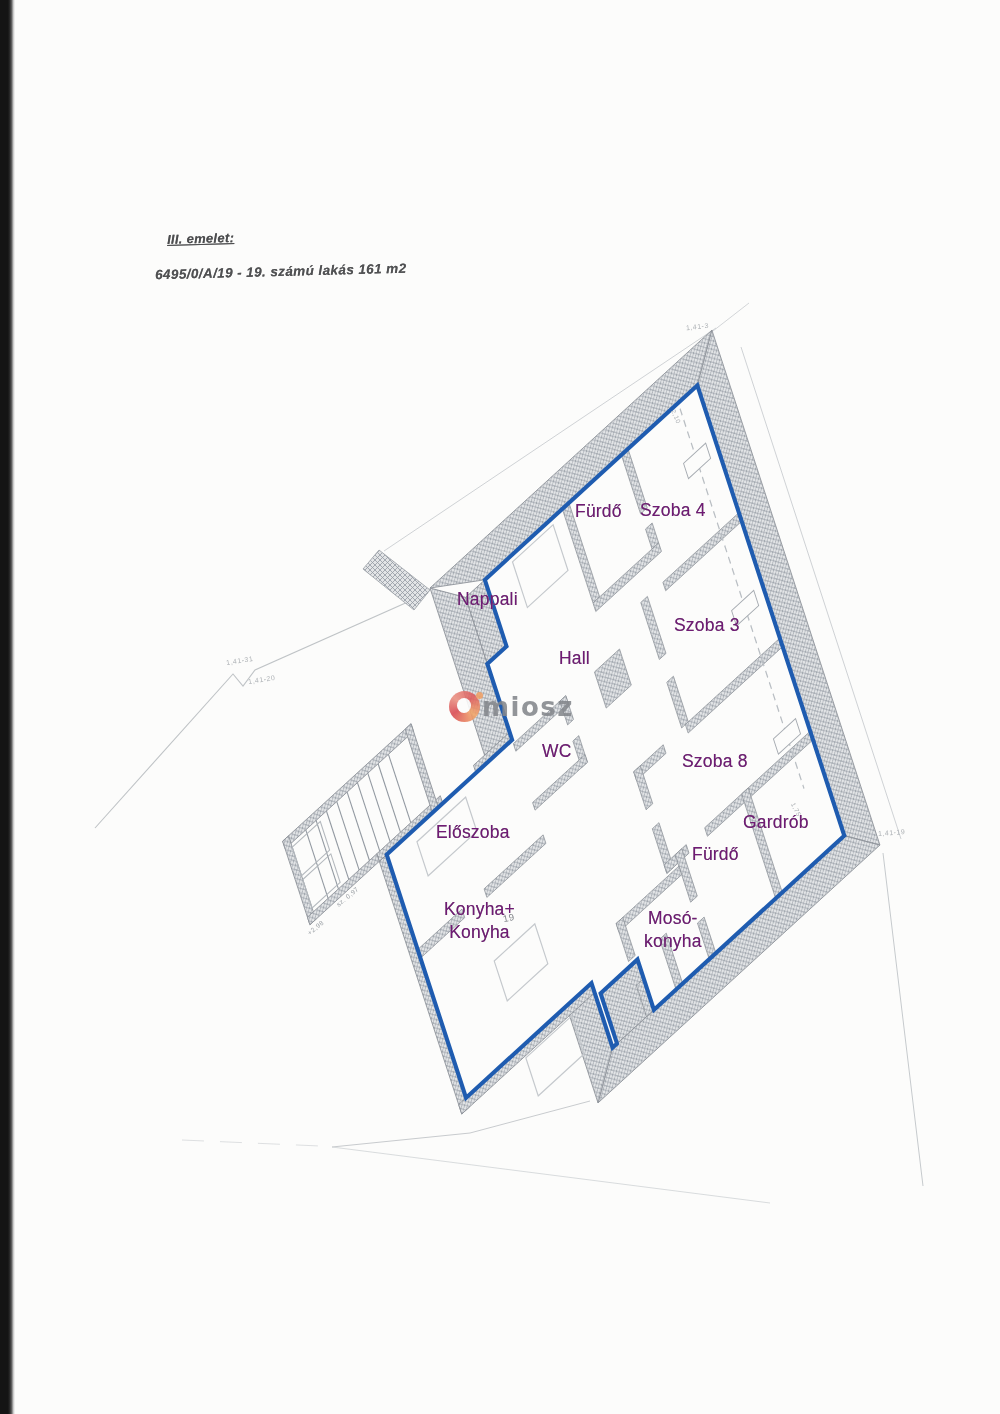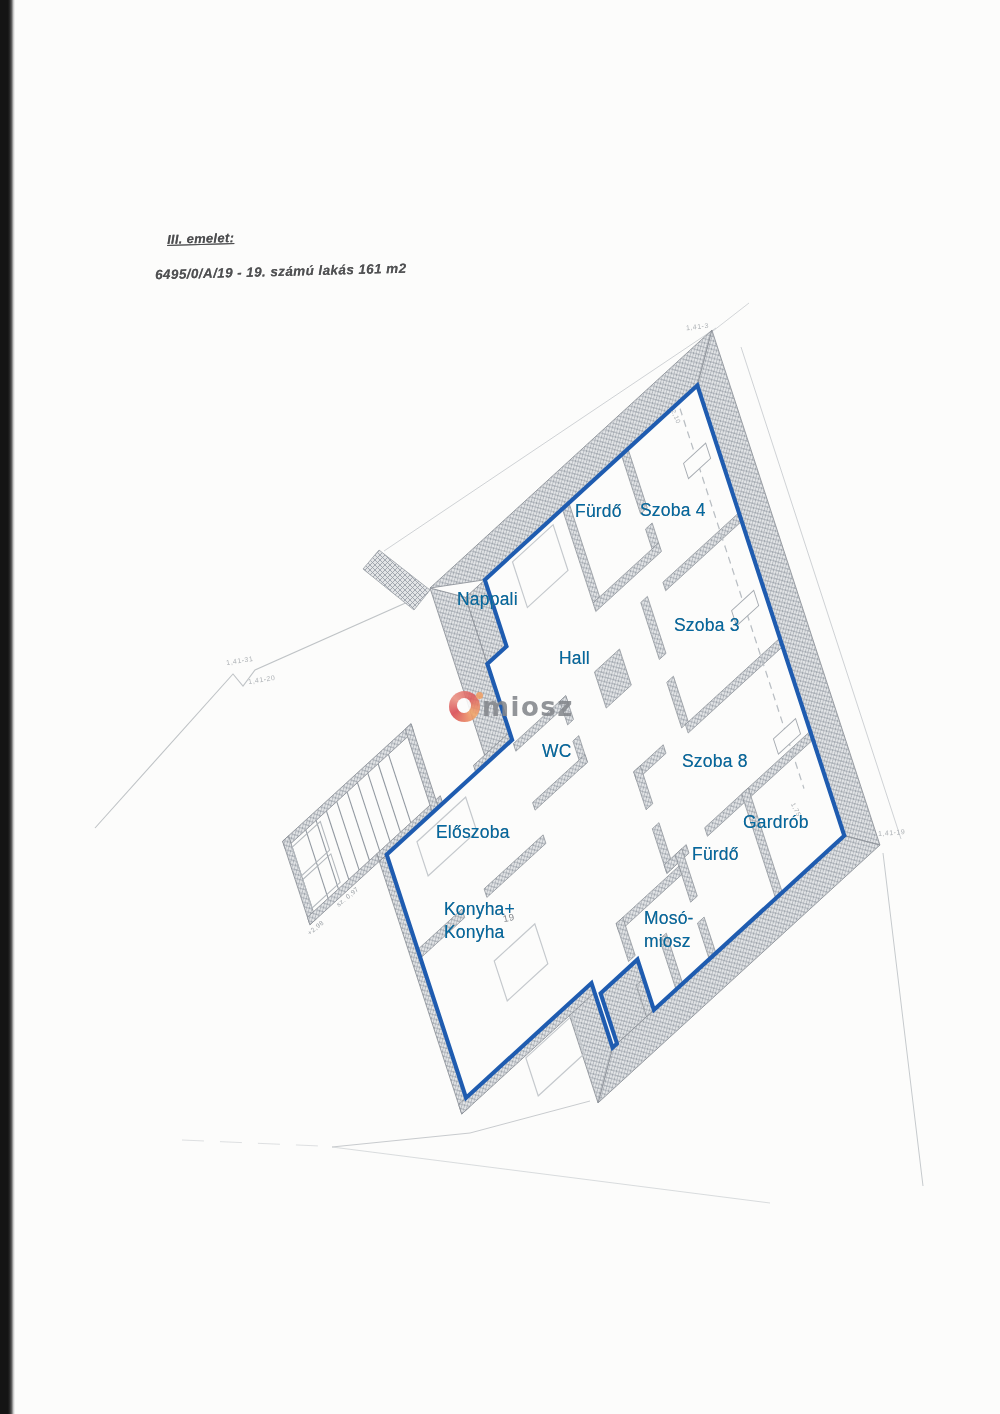--- a/index.html
+++ b/index.html
@@ -6,22 +6,22 @@
   .page{position:relative;width:1000px;height:1414px;background:#fcfcfb;overflow:hidden;
         font-family:"Liberation Sans",sans-serif;}
   .scan-edge{position:absolute;left:0;top:0;width:15px;height:100%;
         background:linear-gradient(90deg,#141414 0 8px,#2e2e2e 10px,#6e6e6e 12px,#bdbdbd 13px,rgba(255,255,255,0) 15px);}
   .hdr1{position:absolute;left:167px;top:231px;font-style:italic;font-weight:700;font-size:13px;
         color:#4c4d4f;text-decoration:underline;transform:rotate(-1.5deg);letter-spacing:.3px;
         text-shadow:0 0 .6px #777;}
   .hdr2{position:absolute;left:155px;top:264px;font-style:italic;font-weight:700;font-size:13.5px;
         color:#505153;transform:rotate(-1.5deg);letter-spacing:.4px;text-shadow:0 0 .6px #777;}
   .plan-svg{position:absolute;left:0;top:0;width:1000px;height:1414px;}
-  .rl{position:absolute;font-size:17.5px;color:#0369a1;white-space:pre-line;line-height:1.32;
-      letter-spacing:.2px;text-shadow:0 0 .4px #888;}
+  .rl{position:absolute;font-size:17.5px;color:#701a75;white-space:pre-line;line-height:1.32;
+      letter-spacing:.2px;text-shadow:0 0 .4px #888;text-align:center;}
   .ann{position:absolute;color:#aeb2b6;font-size:7px;letter-spacing:.5px;white-space:nowrap;}
   .watermark{position:absolute;left:449px;top:691px;display:flex;align-items:center;gap:2px;opacity:.88;}
   .wm-icon{width:31px;height:31px;border-radius:50%;position:relative;
       background:conic-gradient(from 40deg,#df5b5c,#f2a668 25%,#d8474f 55%,#e98f80 75%,#df5b5c);}
   .wm-icon::before{content:"";position:absolute;left:8px;top:7px;width:14px;height:15px;
       background:#fdfdfc;border-radius:50%;}
   .wm-icon::after{content:"";position:absolute;right:-3px;top:1px;width:7px;height:7px;border-radius:50%;
       background:#f0a066;}
   .wm-text{font-size:26px;font-weight:700;color:#84878c;letter-spacing:1.5px;
       font-family:"DejaVu Sans",sans-serif;}
@@ -150,21 +150,21 @@
     <div class="rl" style="left:674px;top:614px">Szoba 3</div>
     <div class="rl" style="left:559px;top:647px">Hall</div>
     <div class="rl" style="left:542px;top:740px">WC</div>
     <div class="rl" style="left:682px;top:750px">Szoba 8</div>
     <div class="rl" style="left:743px;top:811px">Gardrób</div>
     <div class="rl" style="left:436px;top:821px">Előszoba</div>
     <div class="rl" style="left:692px;top:843px">Fürdő</div>
     <div class="rl" style="left:444px;top:898px">Konyha+
 Konyha</div>
     <div class="rl" style="left:644px;top:907px">Mosó-
-miosz</div>
+konyha</div>
   </div>
 
   <div>
     <div class="ann" style="left:686px;top:323px;transform:rotate(-6deg)">1,41-3</div>
     <div class="ann" style="left:226px;top:657px;transform:rotate(-9deg)">1,41-31</div>
     <div class="ann" style="left:248px;top:676px;transform:rotate(-9deg)">1,41-20</div>
     <div class="ann" style="left:878px;top:829px;transform:rotate(-4deg)">1,41-19</div>
     <div class="ann" style="left:503px;top:912px;font-size:9.5px;color:#7e8186;transform:rotate(-12deg)">19</div>
     <div class="ann" style="left:334px;top:893px;font-size:6.5px;color:#9fa4a9;transform:rotate(-40deg)">sz. 0,97</div>
     <div class="ann" style="left:306px;top:924px;font-size:6.5px;color:#9fa4a9;transform:rotate(-40deg)">+2,98</div>

